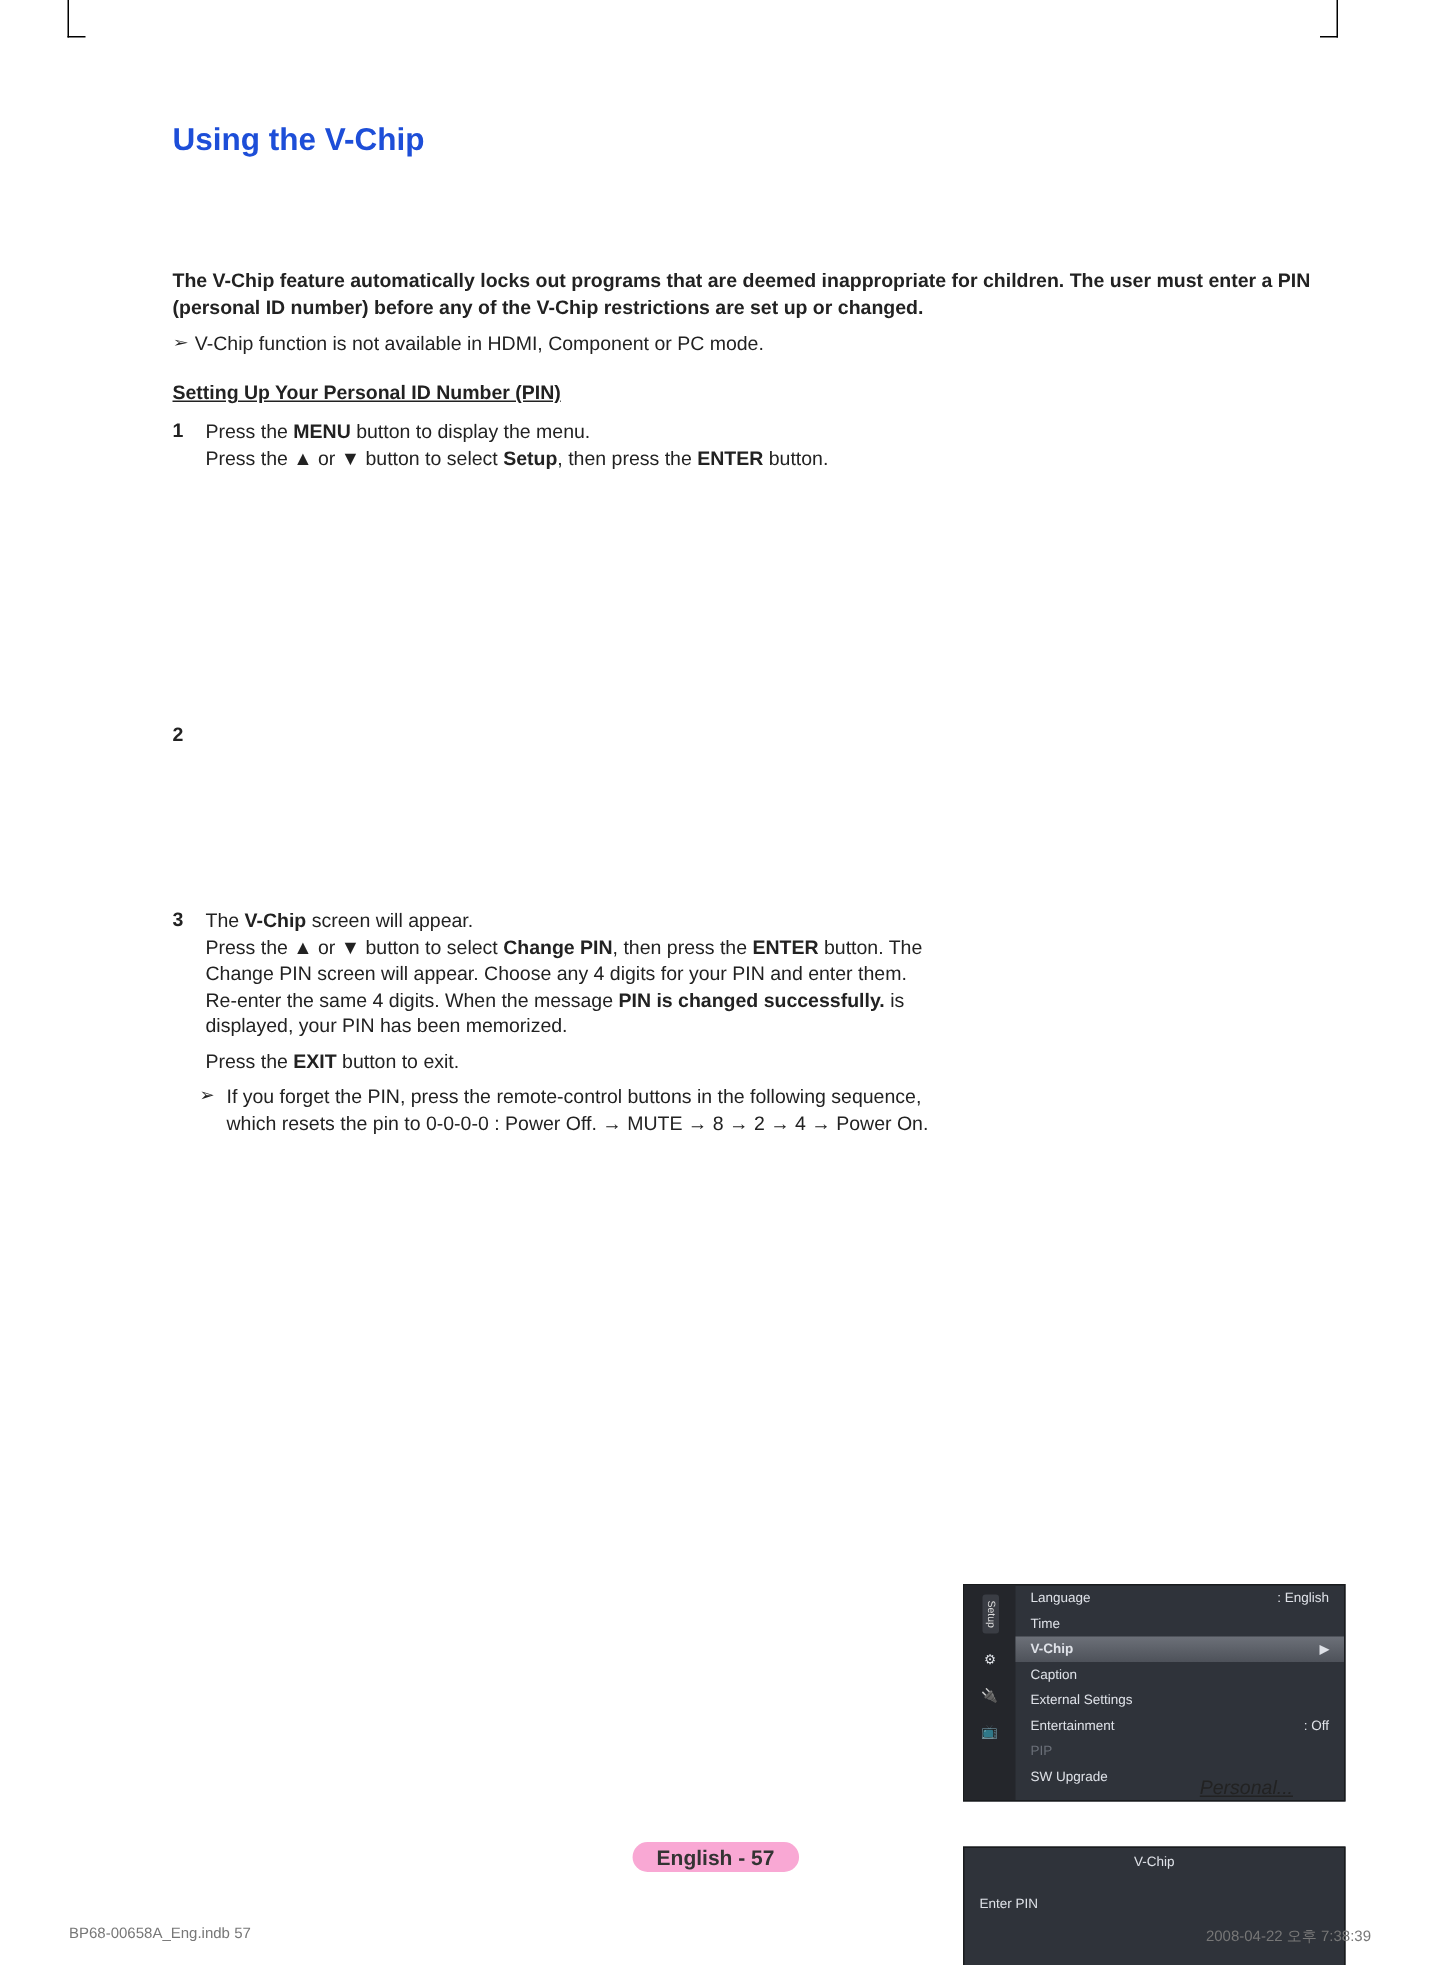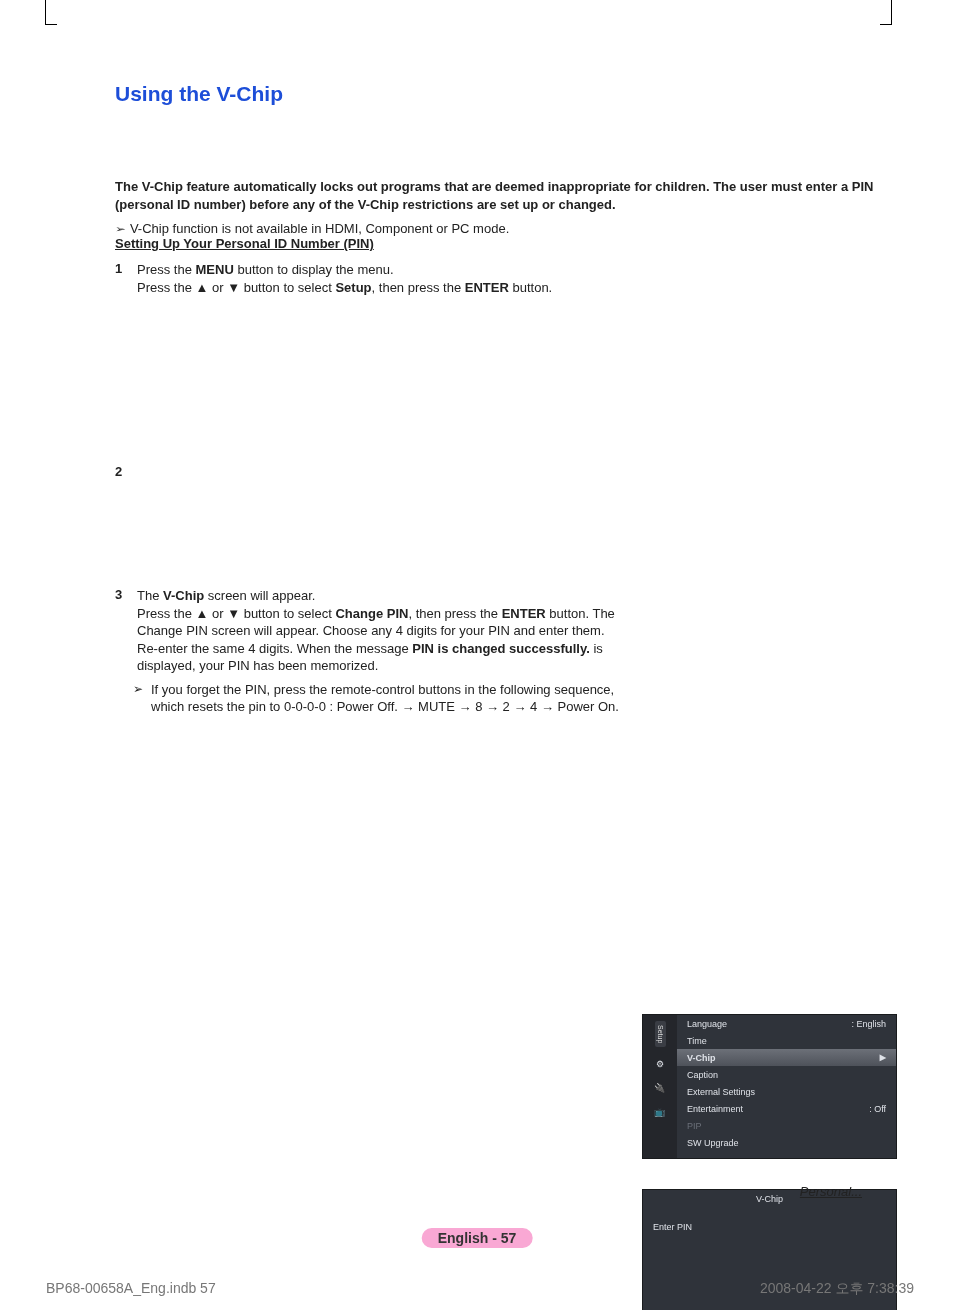--- a/index.html
+++ b/index.html
@@ -9,21 +9,21 @@
     background: #fff;
     font-family: Arial, Helvetica, sans-serif;
     color: #222;
     position: relative;
     padding: 82px 62px 0 115px;
   }
   .crop-tl { position: absolute; left: 45px; top: 0; border-left: 1px solid #000; border-bottom: 1px solid #000; width: 12px; height: 25px; }
   .crop-tr { position: absolute; right: 62px; top: 0; border-right: 1px solid #000; border-bottom: 1px solid #000; width: 12px; height: 25px; }
   h1 { font-size: 21px; font-weight: bold; color: #1d4ed8; margin-bottom: 72px; }
   .intro { font-size: 13px; font-weight: bold; line-height: 1.35; margin-bottom: 8px; }
-  .note-row { font-size: 13px; }
+  .note-row { font-size: 13px; margin-bottom: 18px; }
   .tri { display:inline-block; transform: scaleY(0.7); margin-right:4px;}
   .section-sub { font-size: 13px; font-weight: bold; text-decoration: underline; margin-bottom: 10px; }
   .steps { }
   .step { display: flex; margin-bottom: 12px; align-items:flex-start; }
   .step-num { width: 22px; font-size: 13px; font-weight: bold; flex:none; }
   .step-body { flex: 1 1 auto; font-size: 13px; line-height: 1.35; padding-right: 10px; max-width: 500px;}
   .step-body p { margin-bottom: 6px; }
   .sub-note { padding-left: 14px; position: relative; }
   .sub-note::before { content: "➢"; position:absolute; left:-4px; top:0; font-size:12px;}
   .right-col { position: absolute; left: 642px; width: 255px; }
@@ -38,21 +38,21 @@
   .osd1 .row.sel { background: linear-gradient(#6c7078,#4e525a); font-weight:bold; }
   .osd1 .row.dim { color:#6a6f78;align-items:center; }
   .osd1 .arrow { font-size:8px;}
   
   .osd2 { top: 455px; height: 150px; position:absolute; width:255px;}
   .osd2 .title { text-align:center; padding:4px 0; font-size:9px;}
   .osd2 .lbl { padding: 14px 10px 6px; font-size:9px;}
   
   .continued { position:absolute; left:0; right:92px; top:1184px; text-align:right; font-size:13px; font-style:italic; text-decoration:underline; }
   .page-pill { position:absolute; left:50%; transform:translateX(-50%); top:1228px; background:#f9a8d4; border-radius:10px; padding:2px 16px; font-size:14px; font-weight:bold; color:#333;}
-  .print-footer { position:absolute; bottom:12px; left:46px; right:40px; font-size:14px; color:#777; display:flex; justify-content:space-between;}
+  .print-footer { position:absolute; bottom:12px; left:46px; right:40px; font-size:10px; color:#777; display:flex; justify-content:space-between;}
 </style>
 </head>
 <body>
 
 <div class="crop-tl"></div>
 <div class="crop-tr"></div>
 
 <h1>Using the V-Chip</h1>
 
 <p class="intro">The V-Chip feature automatically locks out programs that are deemed inappropriate for children. The user must enter a PIN (personal ID number) before any of the V-Chip restrictions are set up or changed.</p>
@@ -78,20 +78,21 @@
     </div>
   </div>
 
   <div style="height:96px"></div>
 
   <div class="step">
     <div class="step-num">3</div>
     <div class="step-body">
       <p><span>The </span><b>V-Chip</b><span> screen will appear.</span><br>
       <span>Press the ▲ or ▼ button to select </span><b>Change PIN</b><span>, then press the </span><b>ENTER</b><span> button. The Change PIN screen will appear. Choose any 4 digits for your PIN and enter them. Re-enter the same 4 digits. When the message </span><b>PIN is changed successfully.</b><span> is displayed, your PIN has been memorized.</span></p>
+      <p><span>Press the </span><b>EXIT</b><span> button to exit.</span></p>
       <p class="sub-note">If you forget the PIN, press the remote-control buttons in the following sequence, which resets the pin to 0-0-0-0 : Power Off. → MUTE → 8 → 2 → 4 → Power On.</p>
     </div>
   </div>
 
 </div>
 
 <div class="right-col">
 
   <div class="osd osd1">
     <div class="side">

